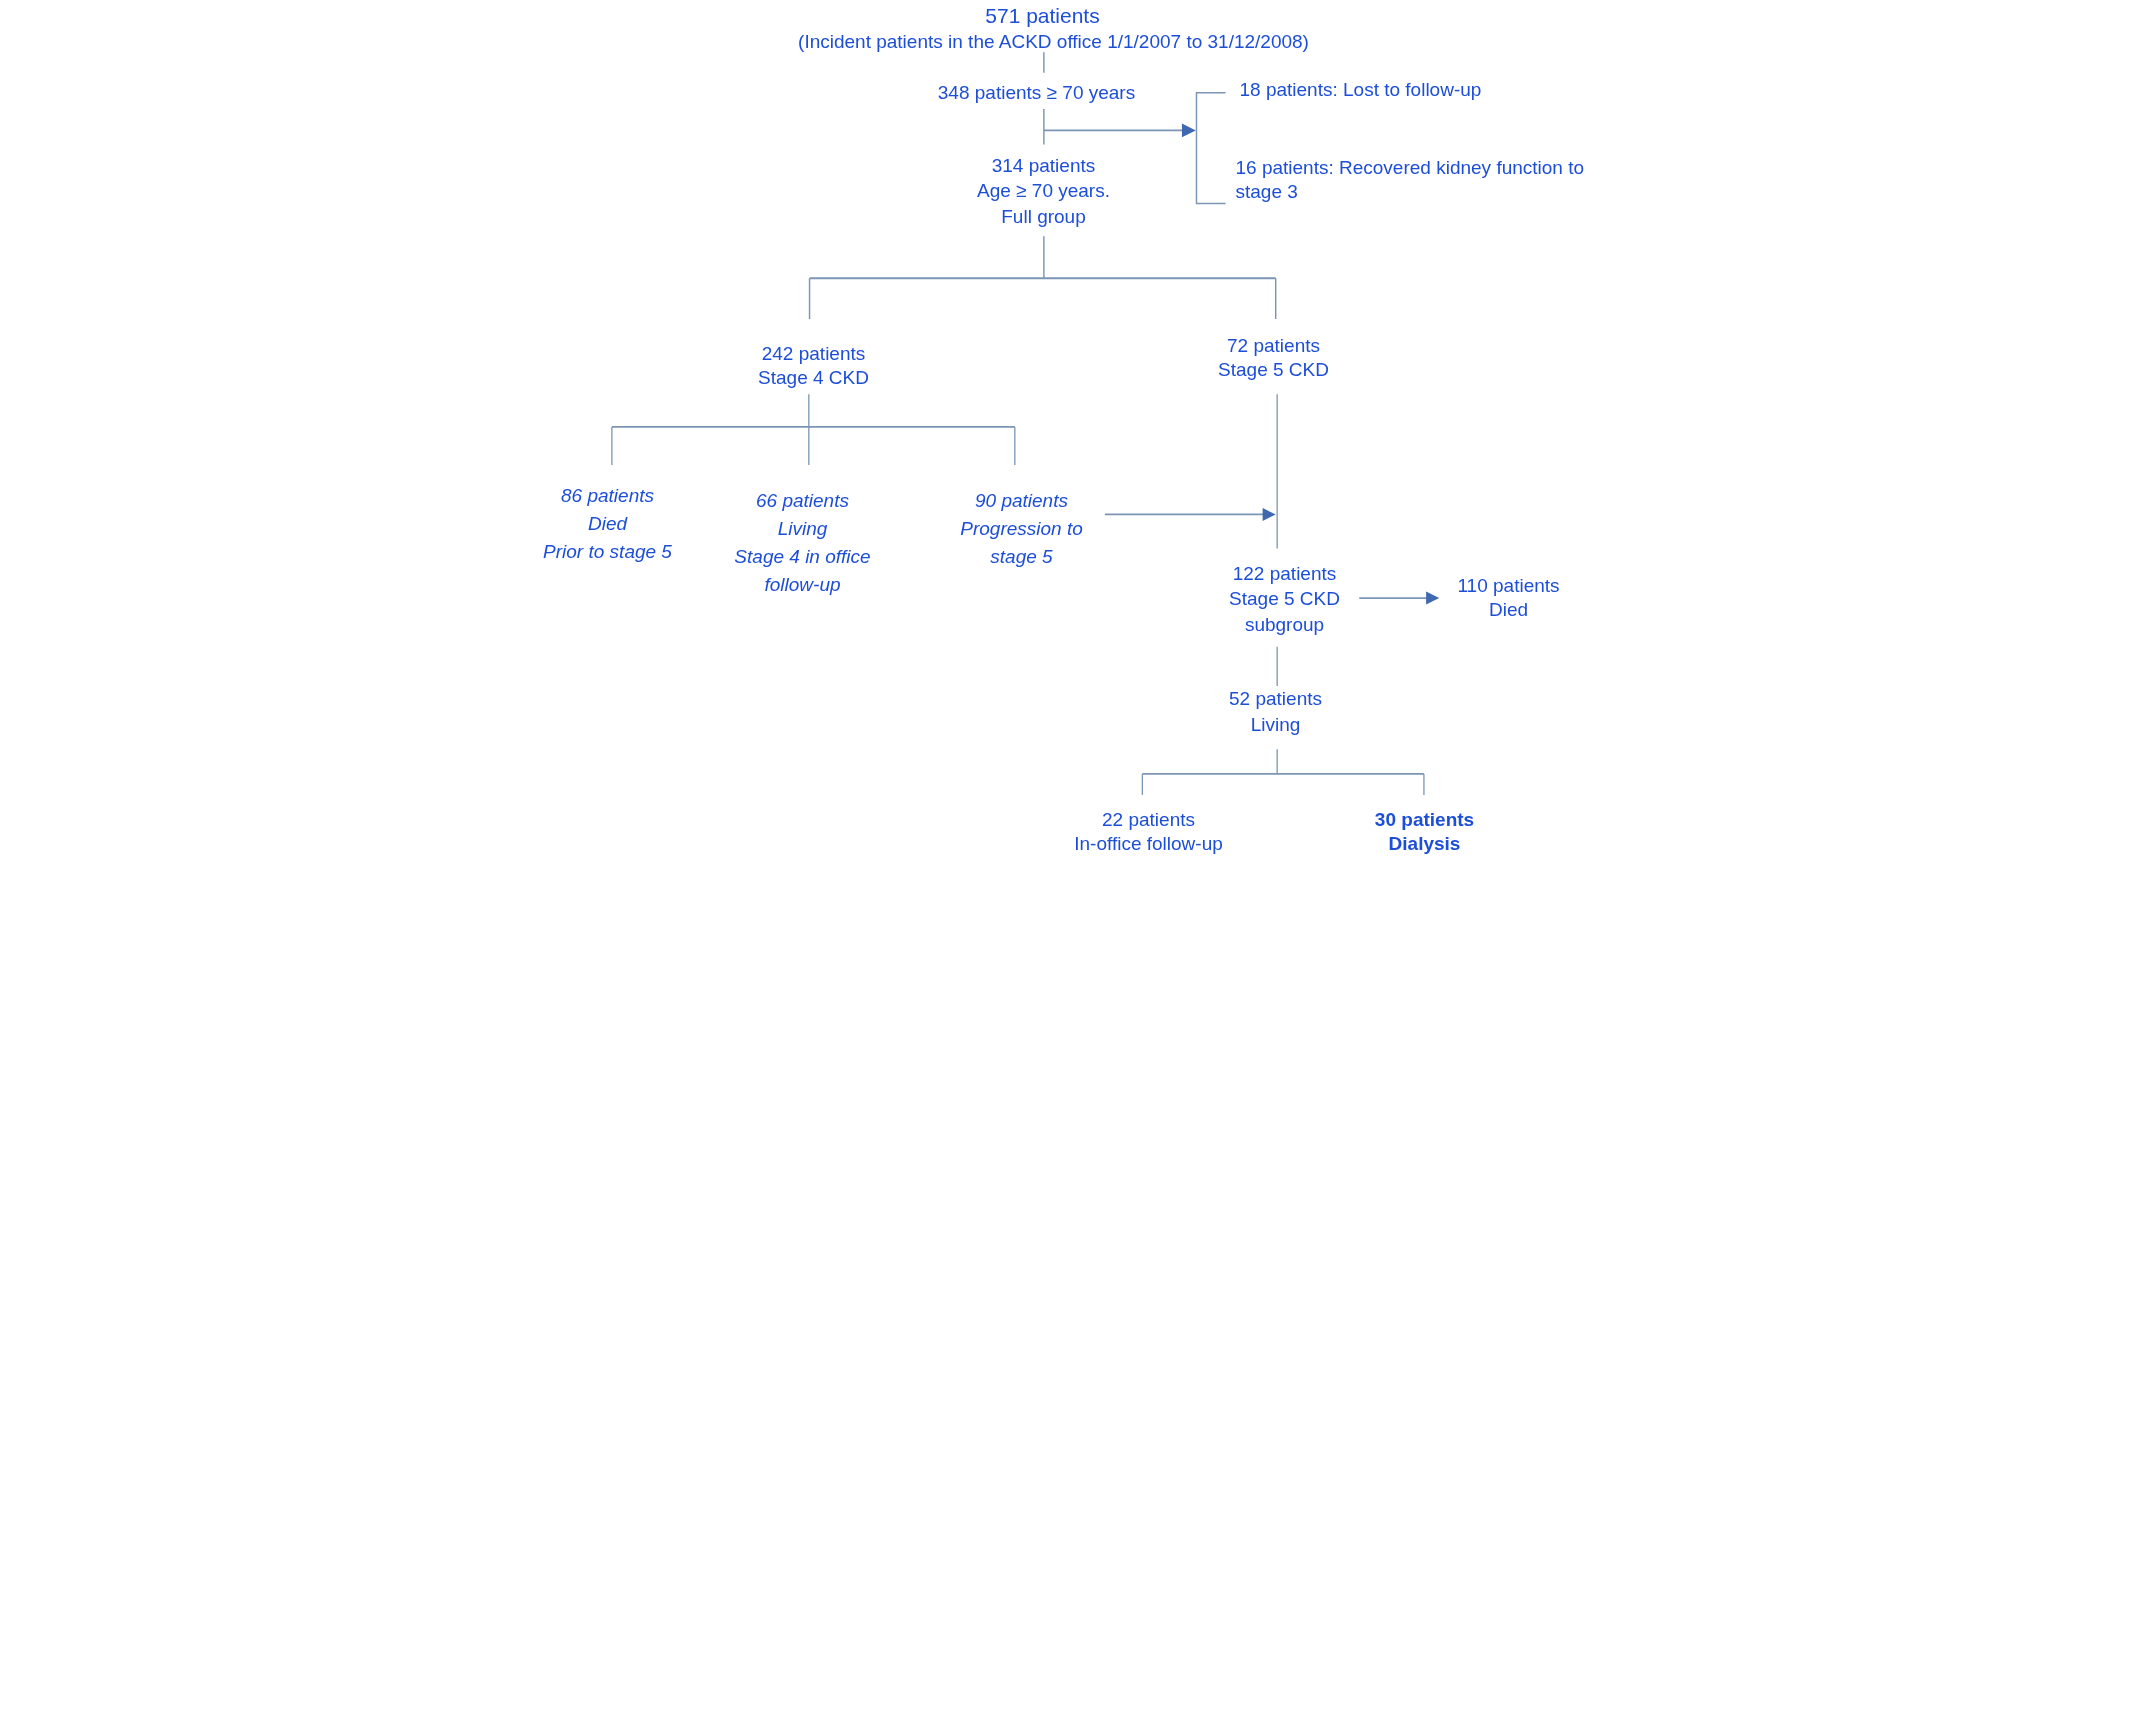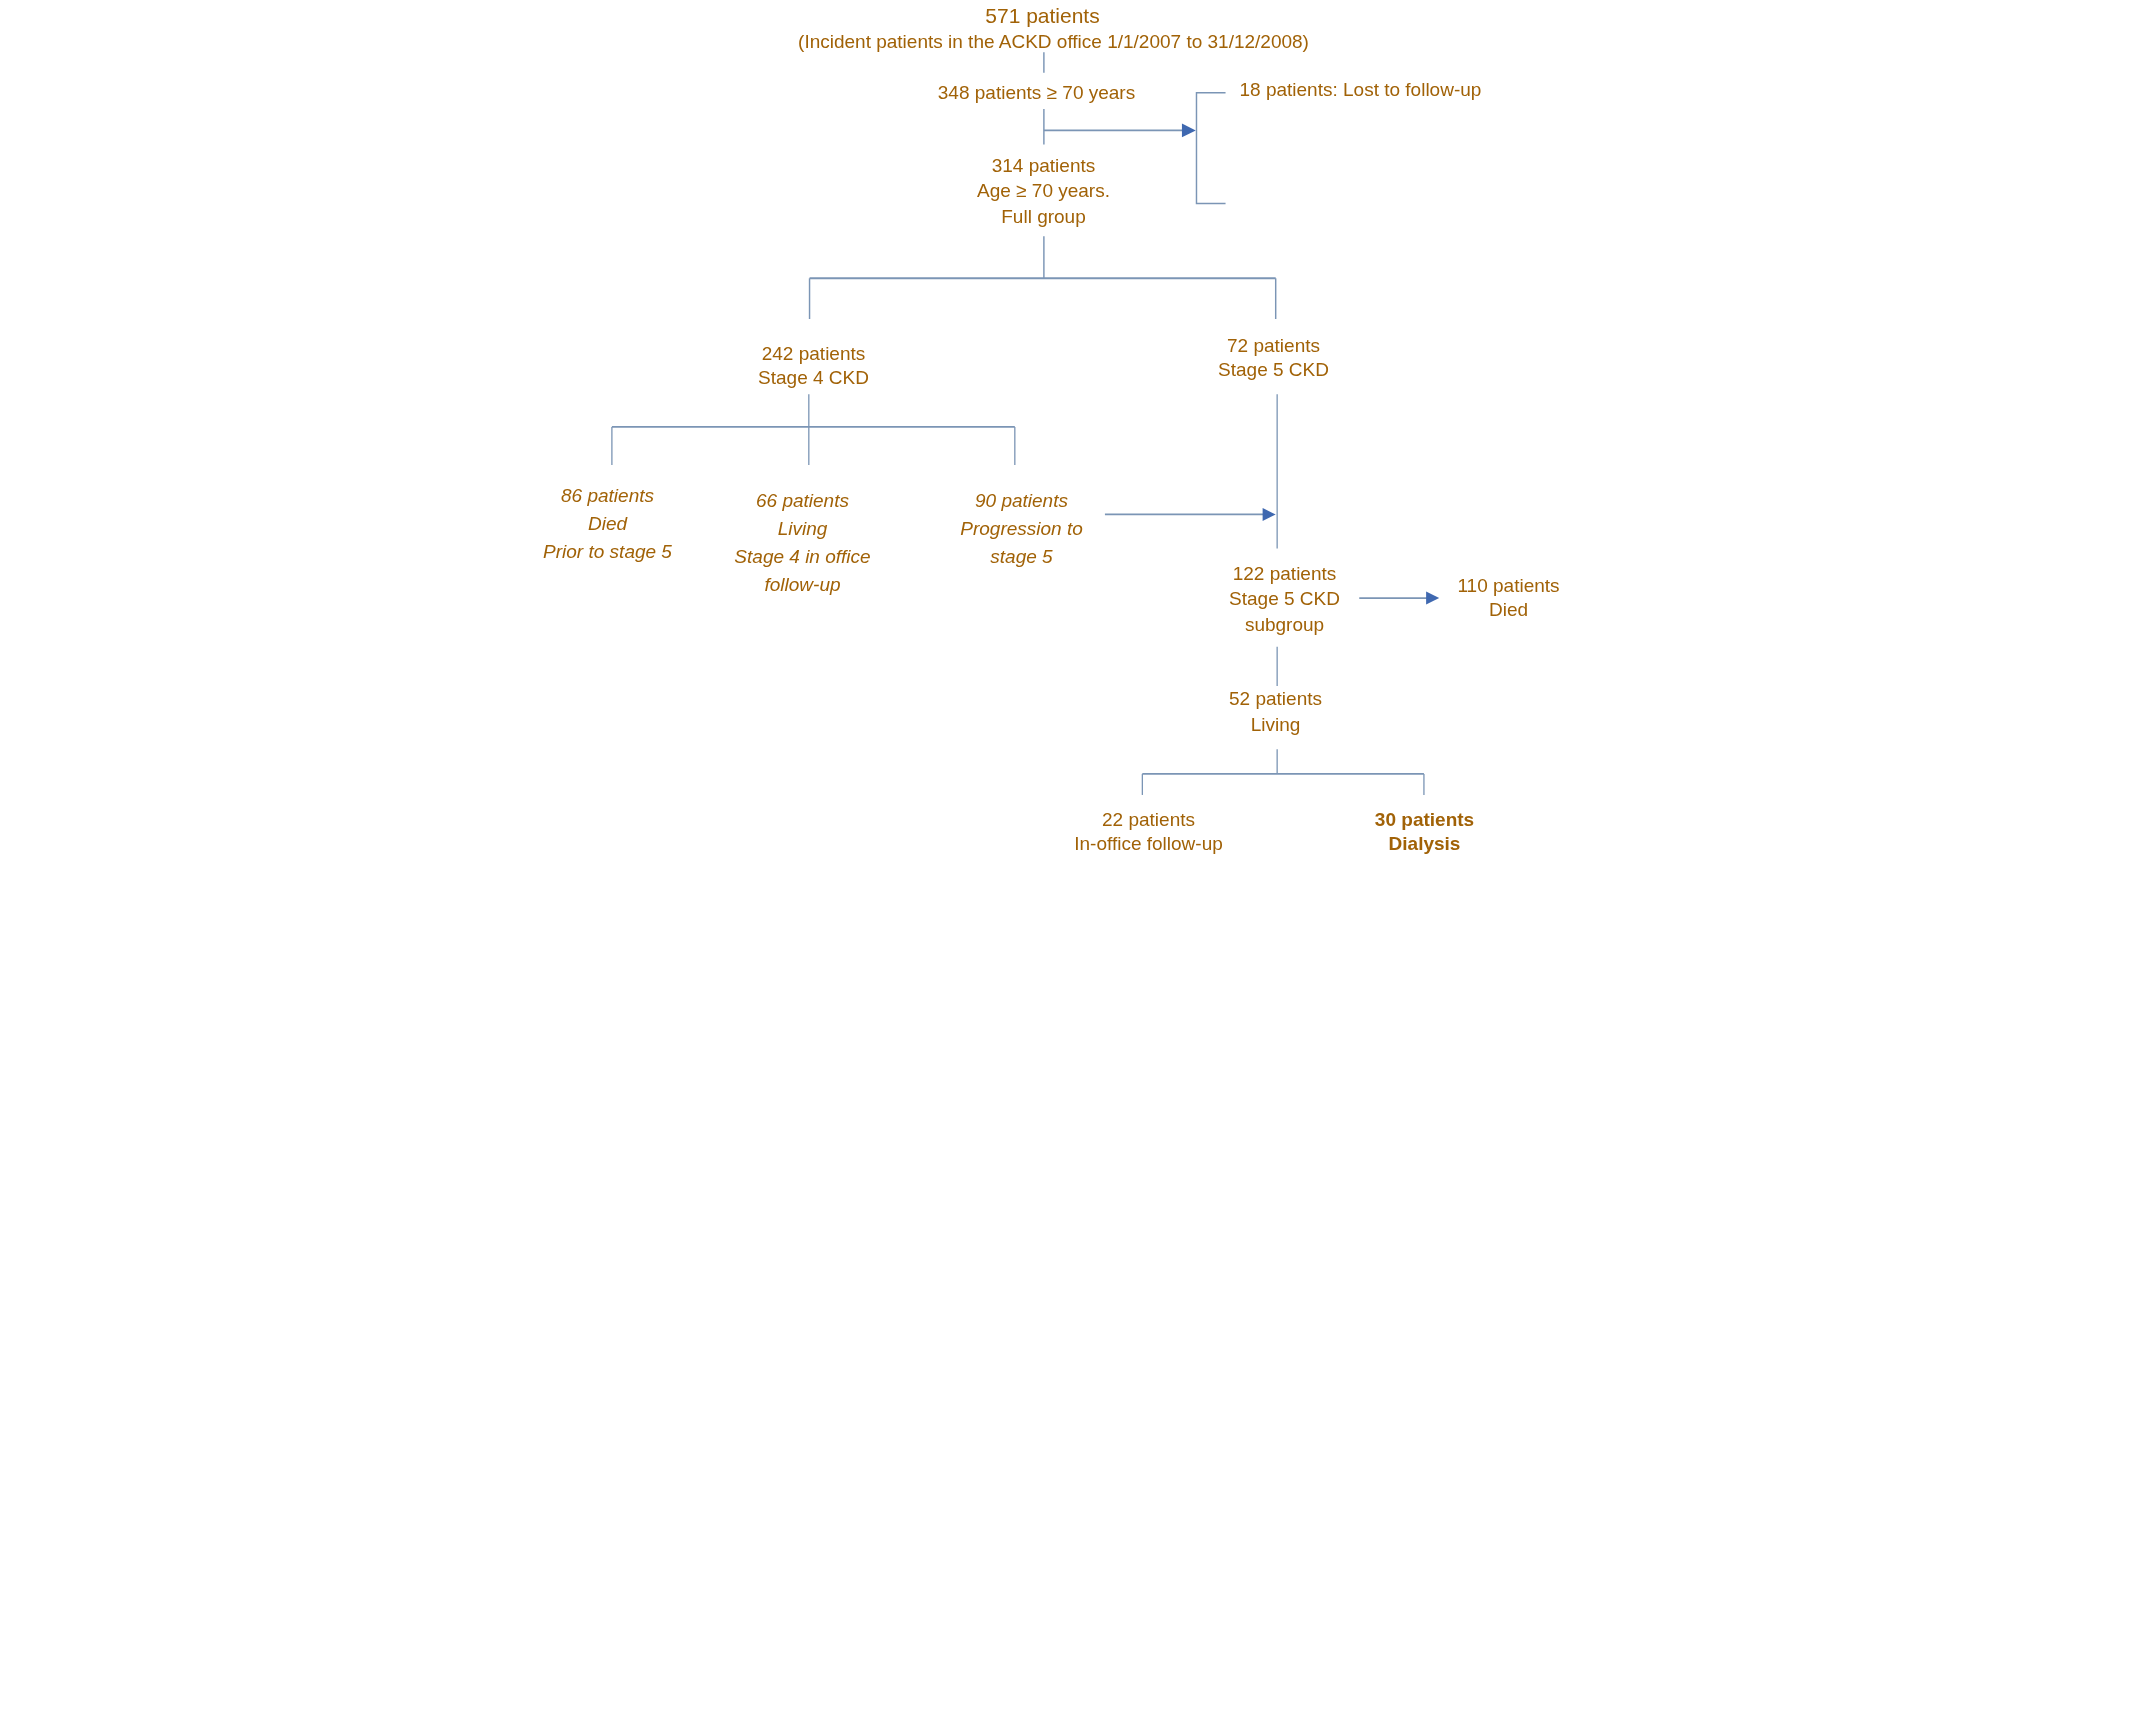--- a/index.html
+++ b/index.html
@@ -23,21 +23,21 @@
     width: 1075px;
     height: 856px;
   }
   .node {
     position: absolute;
     transform: translate(-50%, -50%);
     text-align: center;
     white-space: nowrap;
     font-size: 19px;
     line-height: 25px;
-    color: #a16207;
+    color: #1d4ed8;
   }
   .node.left-align {
     transform: translate(0, -50%);
     text-align: left;
   }
   .node .ln { display: block; }
   .f-title { font-size: 21px; line-height: 26px; }
   .lh-33  { line-height: 24px; }
   .lh-35  { line-height: 25.4px; }
   .lh-36  { line-height: 26px; }
@@ -97,20 +97,24 @@
     <span class="ln">(Incident patients in the ACKD office 1/1/2007 to 31/12/2008)</span>
   </div>
 
   <div class="node" style="left:499px; top:92px;">
     <span class="ln">348 patients ≥ 70 years</span>
   </div>
 
   <div class="node left-align" style="left:702px; top:89px;">
     <span class="ln">18 patients: Lost to follow-up</span>
   </div>
+  <div class="node left-align lh-33" style="left:698px; top:180px;">
+    <span class="ln">16 patients: Recovered kidney function to</span>
+    <span class="ln">stage 3</span>
+  </div>
 
   <div class="node lh-35" style="left:506px; top:191px;">
     <span class="ln">314 patients</span>
     <span class="ln">Age ≥ 70 years.</span>
     <span class="ln">Full group</span>
   </div>
 
   <div class="node lh-33" style="left:276px; top:366px;">
     <span class="ln">242 patients</span>
     <span class="ln">Stage 4 CKD</span>

